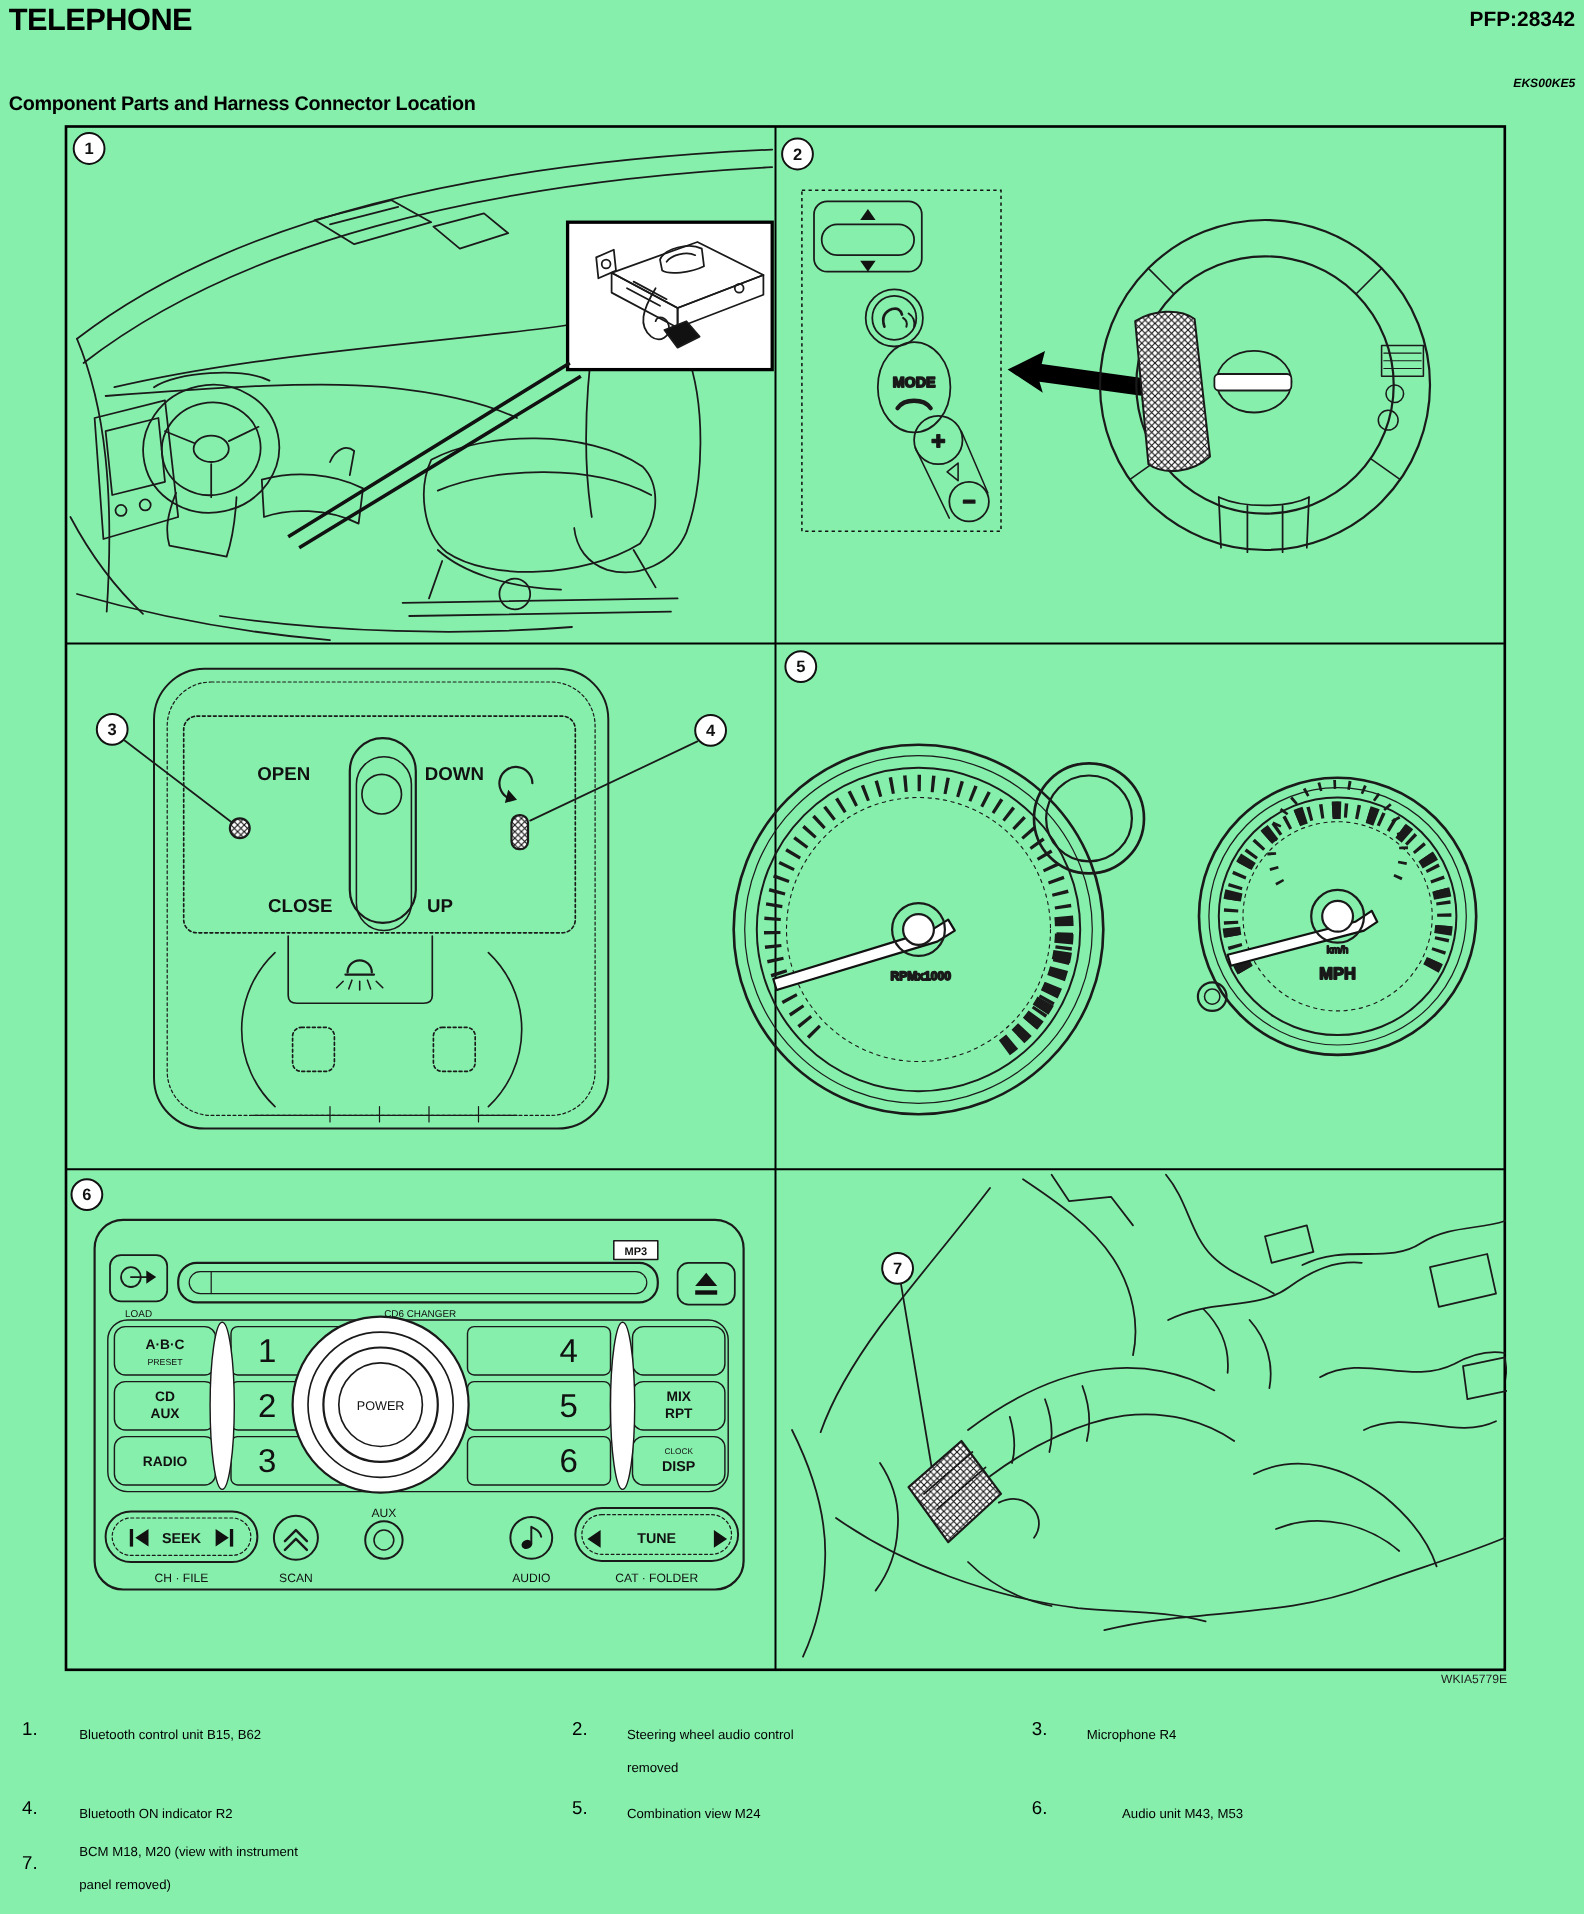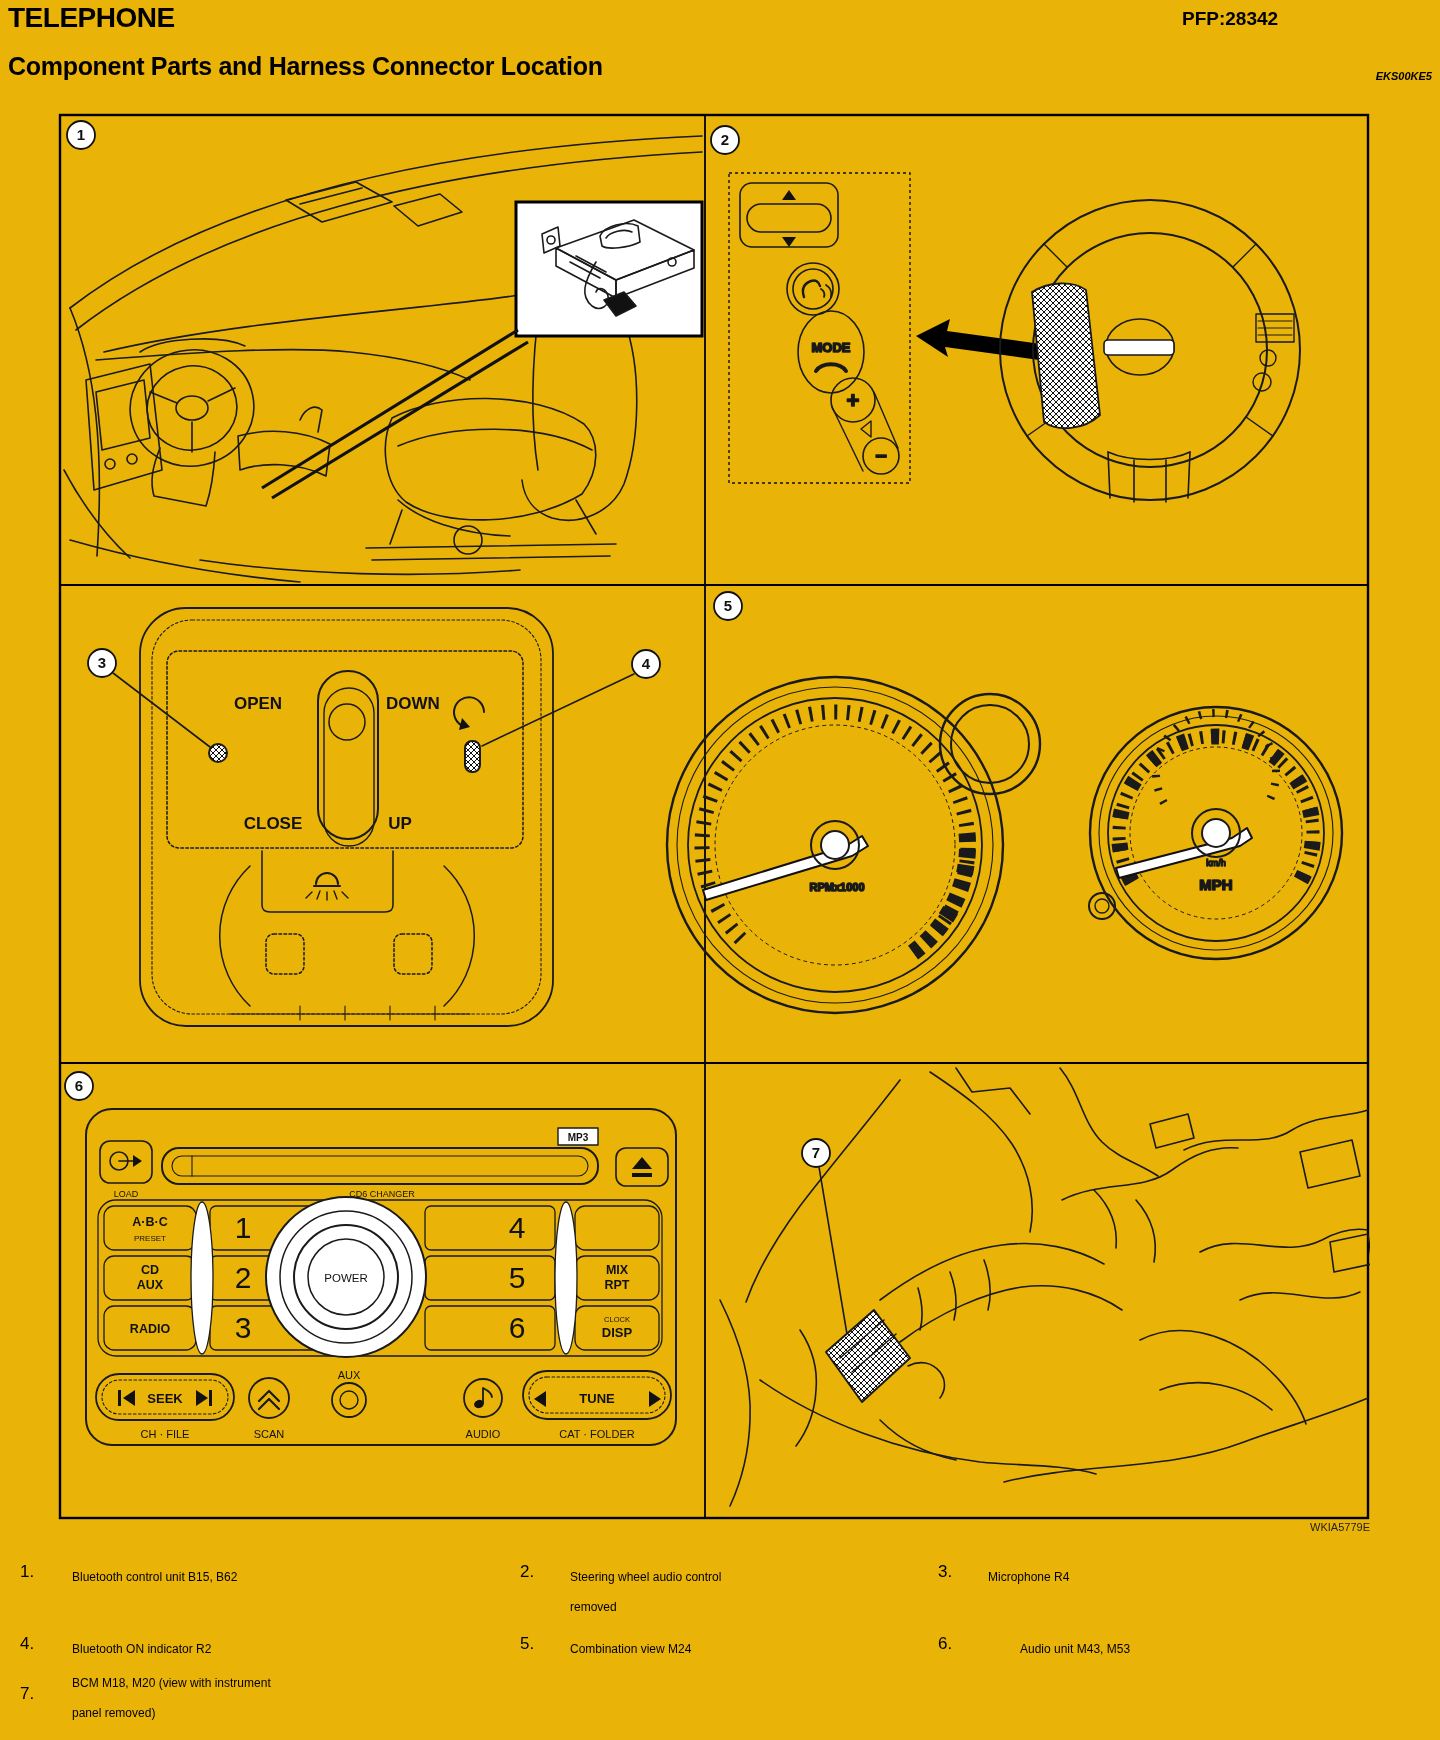--- a/index.html
+++ b/index.html
@@ -1,38 +1,38 @@
 <!DOCTYPE html>
 <html><head>
 <meta charset="utf-8">
 <style>
   html,body{margin:0;padding:0;background:#fff;}
-  .page{position:relative;width:1440px;height:1740px;background:#eab308;overflow:hidden;
+  .page{position:relative;width:1440px;height:1740px;background:#86efac;overflow:hidden;
         font-family:"Liberation Sans",sans-serif;color:#111;}
   .abs{position:absolute;}
   .title{font-size:28px;font-weight:700;letter-spacing:-0.5px;color:#000;}
-  .subtitle{font-size:25px;font-weight:700;letter-spacing:-0.3px;color:#000;}
+  .subtitle{font-size:18px;font-weight:700;letter-spacing:-0.3px;color:#000;margin-top:32px;}
   .pfp{font-size:19px;font-weight:600;color:#000;}
   .sectioncode{font-size:11px;font-style:italic;font-weight:600;color:#000;}
   .watermark{font-size:11px;color:#222;}
   .legend-item{position:absolute;font-size:12px;font-weight:500;color:#000;}
   .legend-no{position:absolute;font-size:17px;font-weight:500;color:#000;}
   .legend-line{line-height:30px;white-space:nowrap;}
   svg text{font-family:"Liberation Sans",sans-serif;fill:#111;}
   .ln{fill:none;stroke:#1a1a1a;stroke-width:1.6px;stroke-linecap:round;stroke-linejoin:round;}
   .thin{stroke-width:1.1px;}
   .dot{stroke-dasharray:2.6 2.4;}
 </style>
 </head>
 <body>
 
 <div class="page">
 
   <div class="abs title" style="left:8px;top:2px;">TELEPHONE</div>
-  <div class="abs pfp" style="left:1182px;top:8px;width:250px;">PFP:28342</div>
+  <div class="abs pfp" style="left:1182px;top:8px;width:250px;text-align:right;">PFP:28342</div>
   <div class="abs subtitle" style="left:8px;top:52px;">Component Parts and Harness Connector Location</div>
   <div class="abs sectioncode" style="left:1182px;top:70px;width:250px;text-align:right;">EKS00KE5</div>
 
   <svg class="abs" style="left:58px;top:113px;" width="1312" height="1407" viewBox="58 113 1312 1407">
     <defs>
       <pattern id="xh" width="6" height="6" patternUnits="userSpaceOnUse">
         <rect width="6" height="6" fill="#fff"></rect>
         <path d="M0,0 L6,6 M6,0 L0,6" stroke="#111" stroke-width="1"></path>
       </pattern>
     </defs>

